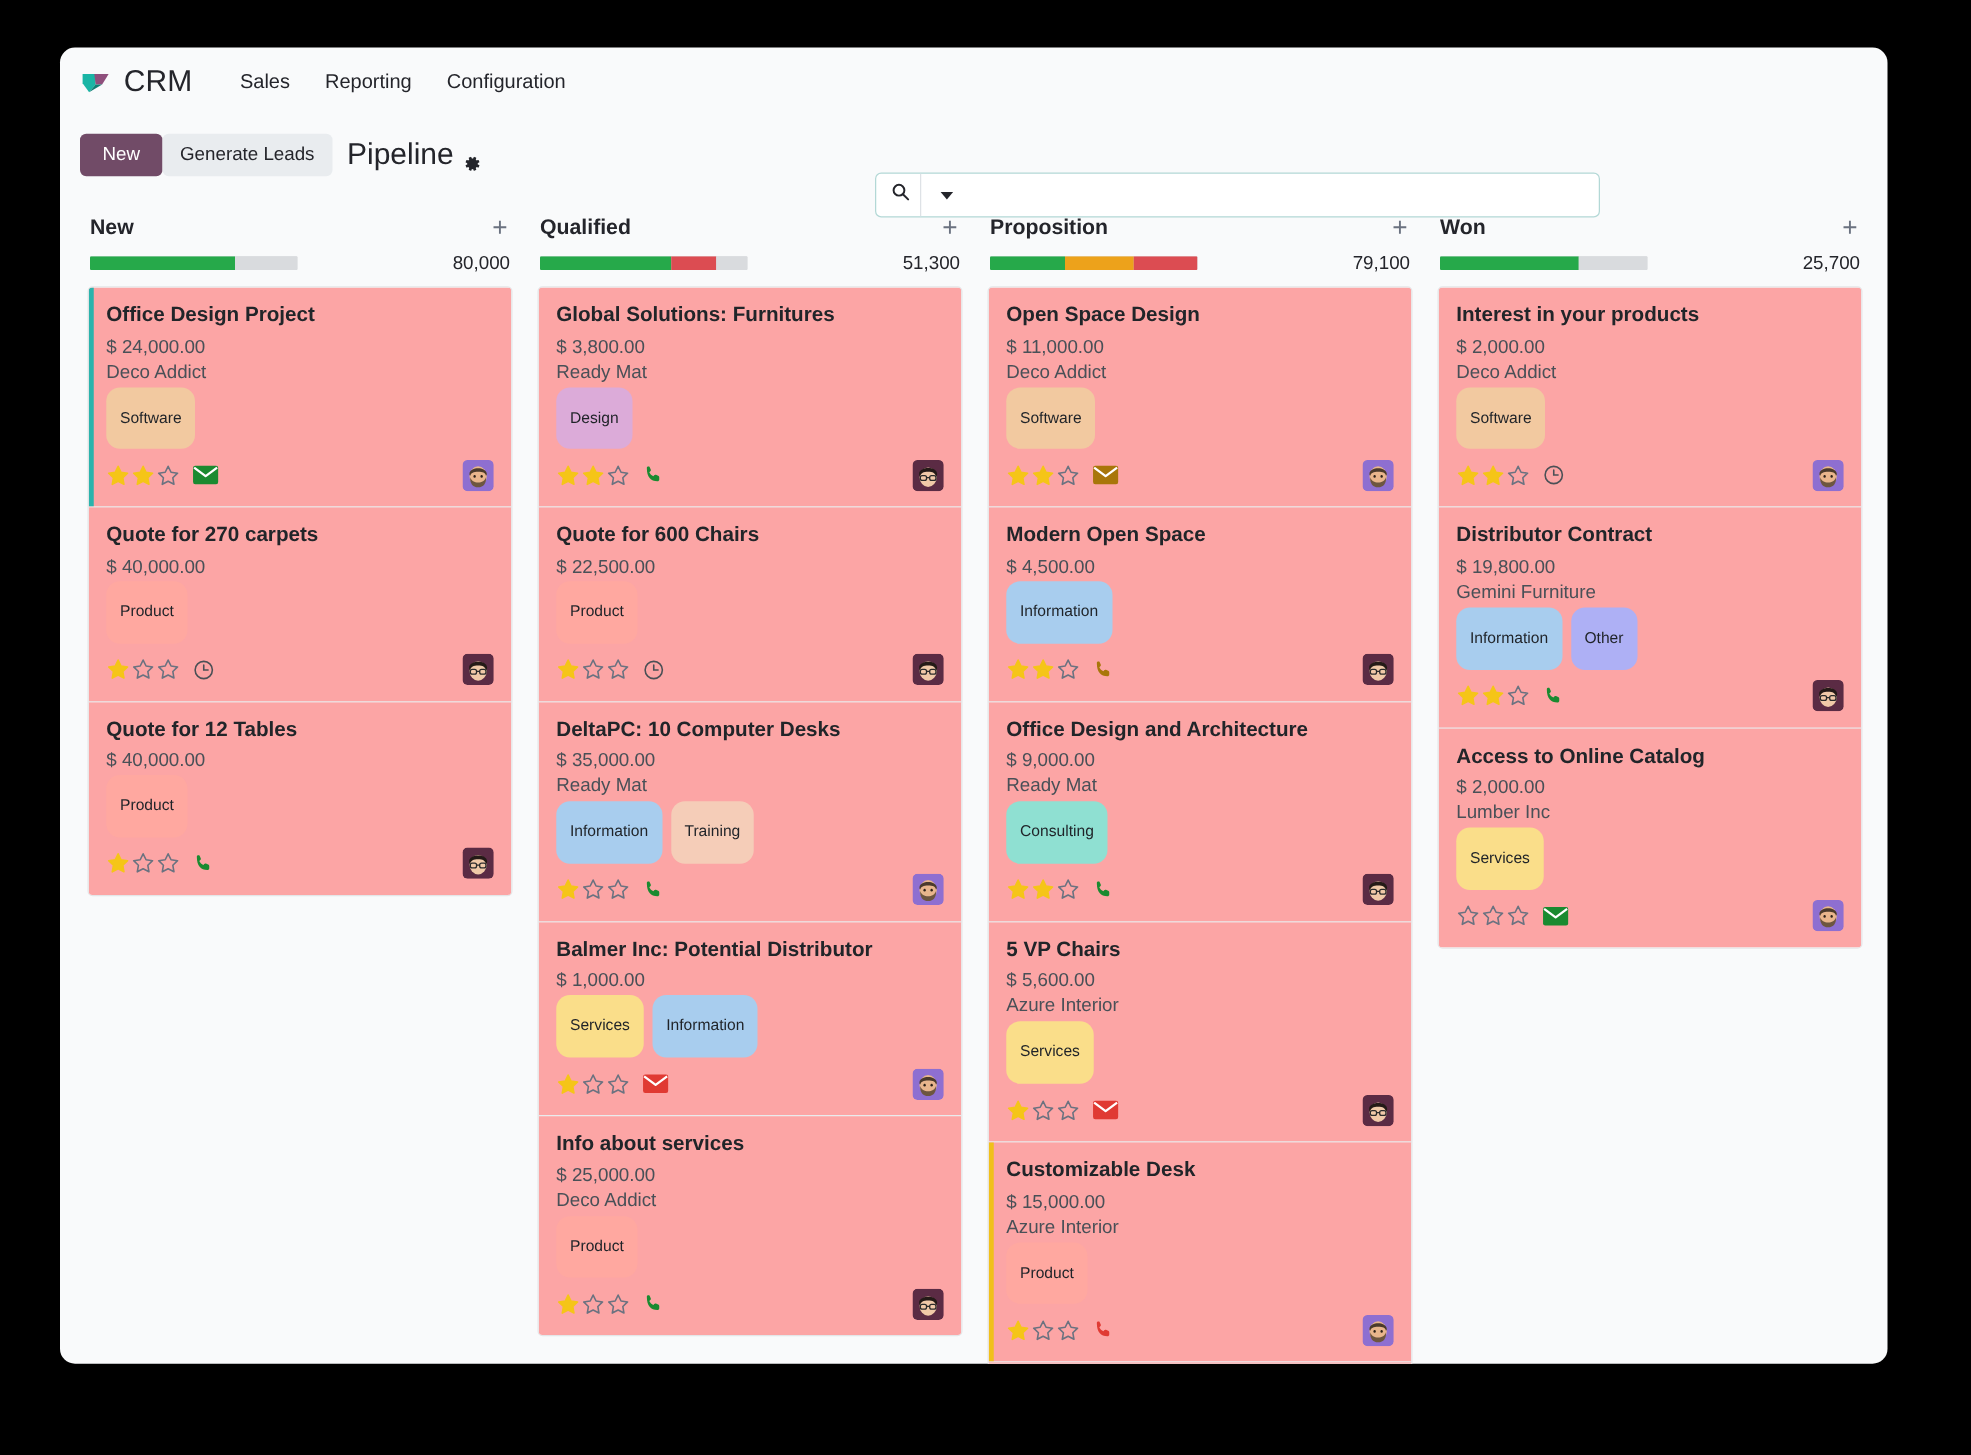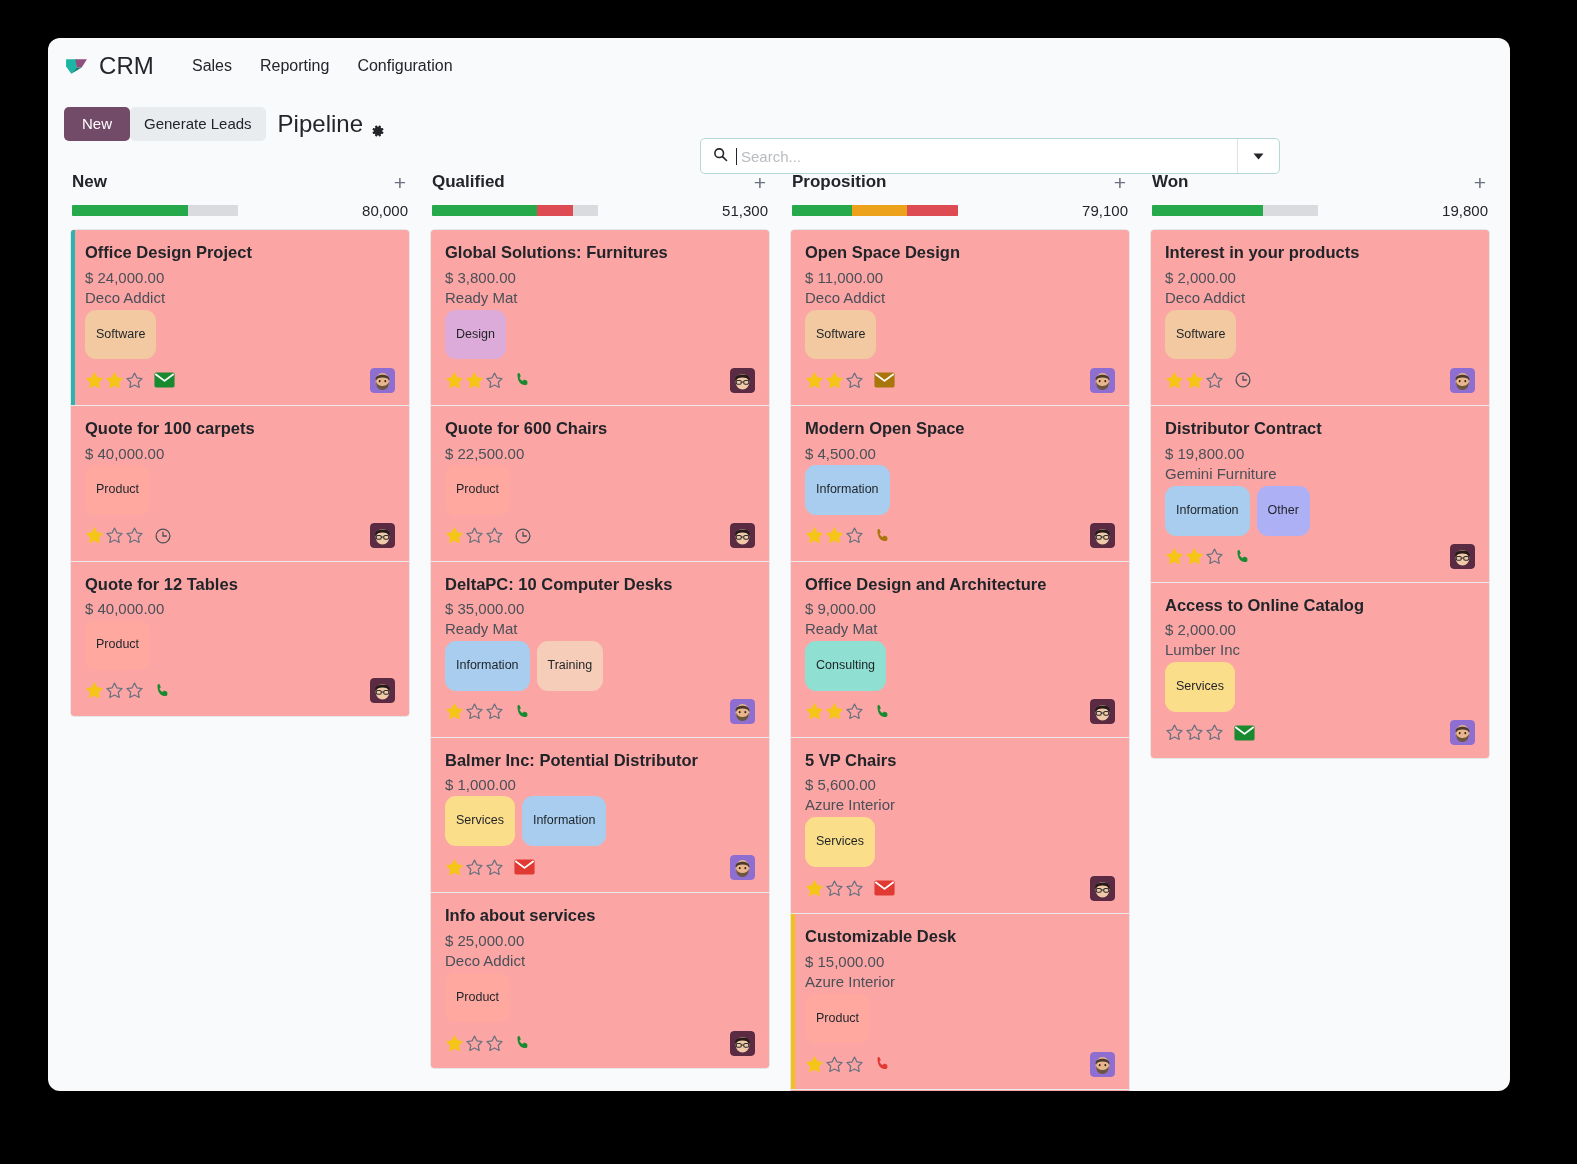--- a/index.html
+++ b/index.html
@@ -237,21 +237,20 @@
     </div>
   </div>
 
   <div class="searchwrap">
     <span class="search-icon">
       <svg width="15" height="15" viewBox="0 0 16 16" fill="none" stroke="#24252b" stroke-width="1.7">
         <circle cx="6.6" cy="6.6" r="4.6"></circle>
           <line x1="10.2" y1="10.2" x2="14.4" y2="14.4" stroke-linecap="round"></line>
       </svg>
     </span>
-    <input class="search-input" type="text" placeholder="Search..." style="">
     <span class="search-caret">
       <svg width="11" height="7" viewBox="0 0 11 7">
           <path d="M0.5 0.5 L10.5 0.5 L5.5 6.5 Z" fill="#24252b"></path>
         </svg>
     </span>
   </div>
 
   <div class="kanban" id="kanban-root">
       <div class="column">
         <div class="col-head">
@@ -303,21 +302,21 @@
                   <ellipse cx="20" cy="21" rx="11" ry="13" fill="#e8b58c"></ellipse>
                   <path d="M9 17c1-8 20-9 22 0 .6 2.4-1 3-1 3-1-4-4-5-10-5s-9 1.4-10 5c0 0-1.6-.6-1-3z" fill="#4a3a2c"></path>
                   <path d="M10 22c2 9 18 9 20 0 1 7-3 13-10 13S9 29 10 22z" fill="#6d5640"></path>
                   <ellipse cx="15.5" cy="21" rx="1.5" ry="1.8" fill="#2c2118"></ellipse>
                   <ellipse cx="24.5" cy="21" rx="1.5" ry="1.8" fill="#2c2118"></ellipse>
                 </svg>
               </span>
             </div>
           </div>
           <div class="card">
-            <div class="c-title">Quote for 100 carpets</div>
+            <div class="c-title">Quote for 270 carpets</div>
             <div class="c-amount">$ 40,000.00</div>
             <div class="c-tags">
               <span class="tag" style="background:#ffa8a0;color:#1f2328">Product</span>
             </div>
             <div class="c-foot">
               <span class="stars">
                 <span>
                   <svg class="star" viewBox="0 0 24 24" fill="#f5c518" stroke="#f5c518" stroke-width="1.6" stroke-linejoin="round">
                     <path d="M12 2.6l2.95 5.98 6.6.96-4.78 4.66 1.13 6.57L12 17.67l-5.9 3.1 1.13-6.57L2.45 9.54l6.6-.96z"></path>
                   </svg>
@@ -894,21 +893,21 @@
       <div class="column">
         <div class="col-head">
           <div class="col-title">Won</div>
           <div class="col-plus">+</div>
         </div>
         <div class="col-sub">
           <div class="pbar">
             <div class="pseg" style="width: 67%; background: rgb(38, 169, 74);"></div>
             <div class="pseg" style="width: 33%; background: rgb(217, 219, 222);"></div>
           </div>
-          <div class="col-amount">19,800</div>
+          <div class="col-amount">25,700</div>
         </div>
         <div class="cards">
           <div class="card">
             <div class="c-title">Interest in your products</div>
             <div class="c-amount">$ 2,000.00</div>
             <div class="c-partner">Deco Addict</div>
             <div class="c-tags">
               <span class="tag" style="background:#f2c9a0;color:#1f2328">Software</span>
             </div>
             <div class="c-foot">

